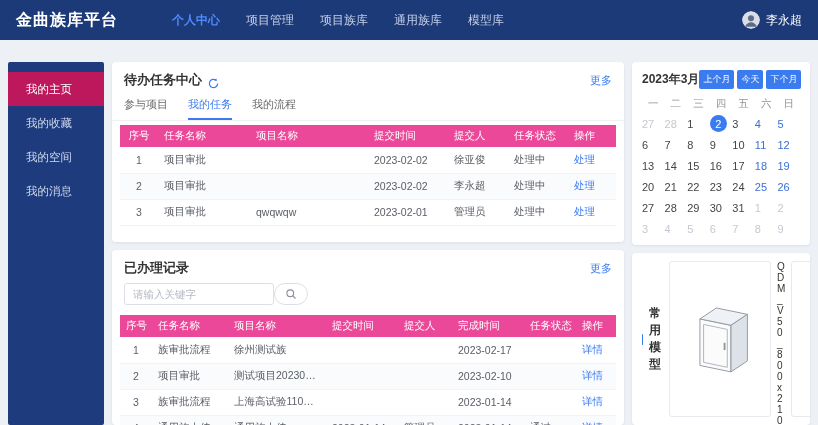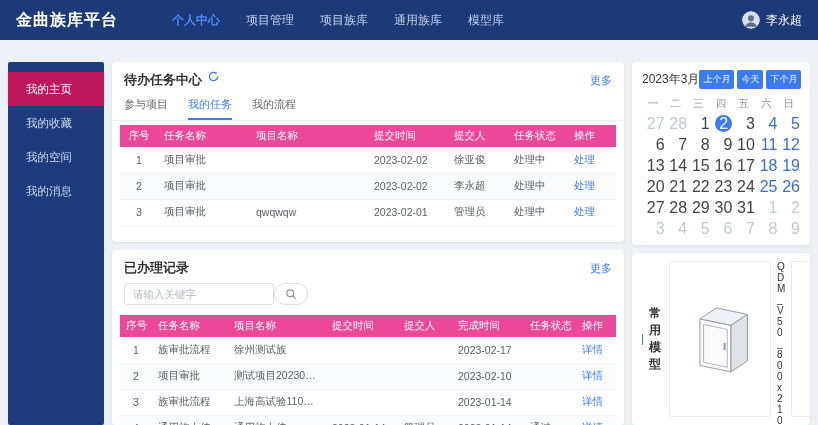--- a/index.html
+++ b/index.html
@@ -16,21 +16,21 @@
   
   .layout{display:flex;gap:8px;padding:22px 8px 0 8px;height:385px}
   .sidebar{width:96px;background:#1e3c7d;border-radius:2px;padding-top:10px;flex-shrink:0}
   .side-item{height:34px;line-height:34px;padding-left:18px;font-size:11.5px;color:#cfd9ec;cursor:pointer;white-space:nowrap}
   .side-item.active{background:#be185d;color:#fff}
   .main{flex:1;display:flex;flex-direction:column;gap:8px;min-width:0}
   .card{background:#fff;border-radius:4px;box-shadow:0 1px 3px rgba(20,40,80,.08)}
   .todo-card{height:180px;overflow:hidden}
   .done-card{flex:1;overflow:hidden}
   .card-head{display:flex;align-items:center;justify-content:space-between;padding:9px 12px 4px}
-  .card-title{font-size:13px;font-weight:bold;color:#333;display:flex;align-items:flex-start;gap:6px}
+  .card-title{font-size:13px;font-weight:bold;color:#333;display:flex;align-items:flex-end;gap:6px}
   .refresh{display:flex;cursor:pointer}
   .more{font-size:11px;color:#3b7bf0;cursor:pointer}
   .tabs{display:flex;gap:20px;padding:0 12px;border-bottom:1px solid #eef0f3;margin-bottom:2px}
   .tab{font-size:11px;color:#666;padding:4px 0 6px;cursor:pointer;border-bottom:2px solid transparent}
   .tab.active{color:#3b7bf0;border-bottom-color:#3b7bf0}
   table{width:calc(100% - 16px);margin:4px 8px 0;border-collapse:collapse;table-layout:fixed;font-size:10.5px}
   th{background:#ec4899;color:#fff;font-weight:normal;height:22px;text-align:left;padding:0 6px;overflow:hidden;white-space:nowrap}
   td{height:26px;color:#5a5e66;padding:0 6px;border-bottom:1px solid #f2f3f6;overflow:hidden;white-space:nowrap;text-overflow:ellipsis}
   tbody tr:nth-child(even){background:#fafbfd}
   th:nth-child(1),td:nth-child(1){text-align:center}
@@ -51,27 +51,27 @@
   .search-row{display:flex;align-items:center;padding:2px 12px 6px}
   .search-input{width:150px;height:22px;border:1px solid #dcdfe6;border-radius:3px;font-size:10.5px;
     padding:0 8px;color:#333;outline:none;font-family:inherit}
   .search-input::placeholder{color:#b4b9c2}
   .search-btn{width:34px;height:22px;border:1px solid #dcdfe6;background:#fff;border-radius:11px;
     display:flex;align-items:center;justify-content:center;cursor:pointer}
   
   .right{width:178px;flex-shrink:0;display:flex;flex-direction:column;gap:8px}
   .cal-card{padding:8px 10px 6px}
   .cal-head{display:flex;align-items:center;justify-content:space-between;margin-bottom:4px}
-  .cal-title{font-size:12px;font-weight:normal;color:#333;white-space:nowrap}
+  .cal-title{font-size:12px;font-weight:bold;color:#333;white-space:nowrap}
   .cal-btns{display:flex;gap:3px}
   .cal-btn{background:#3b7bf0;color:#fff;border:none;font-size:9px;padding:3px 4px;border-radius:2px;
     cursor:pointer;font-family:inherit;white-space:nowrap}
   .cal-week,.cal-grid{display:grid;grid-template-columns:repeat(7,1fr)}
   .wd{font-size:10.5px;color:#909399;text-align:center;height:20px;line-height:20px}
-  .day{height:21px;display:flex;align-items:center;justify-content:flex-end;font-size:16px;color:#444;cursor:pointer}
+  .day{height:21px;display:flex;align-items:center;justify-content:flex-start;font-size:11px;color:#444;cursor:pointer}
   .day.prev,.day.next{color:#c4c8d0}
   .day.we{color:#3a6fd8}
   .day.sel span{width:17px;height:17px;background:#3b7bf0;color:#fff;border-radius:50%;
     display:flex;align-items:center;justify-content:center}
   .model-card{flex:1;padding:8px 10px;overflow:hidden;display:flex;gap:6px}
   .model-title{font-size:12px;font-weight:bold;color:#333;display:flex;align-items:center;gap:6px}
   .title-bar{width:3px;height:11px;background:#3b7bf0;border-radius:1px;display:inline-block}
   .model-box{border:1px solid #e7e9ee;border-radius:3px;display:flex;align-items:center;justify-content:center;
     padding:4px;background:#fff;cursor:pointer}
   .model-name{font-size:10px;color:#333;word-break:break-all}

